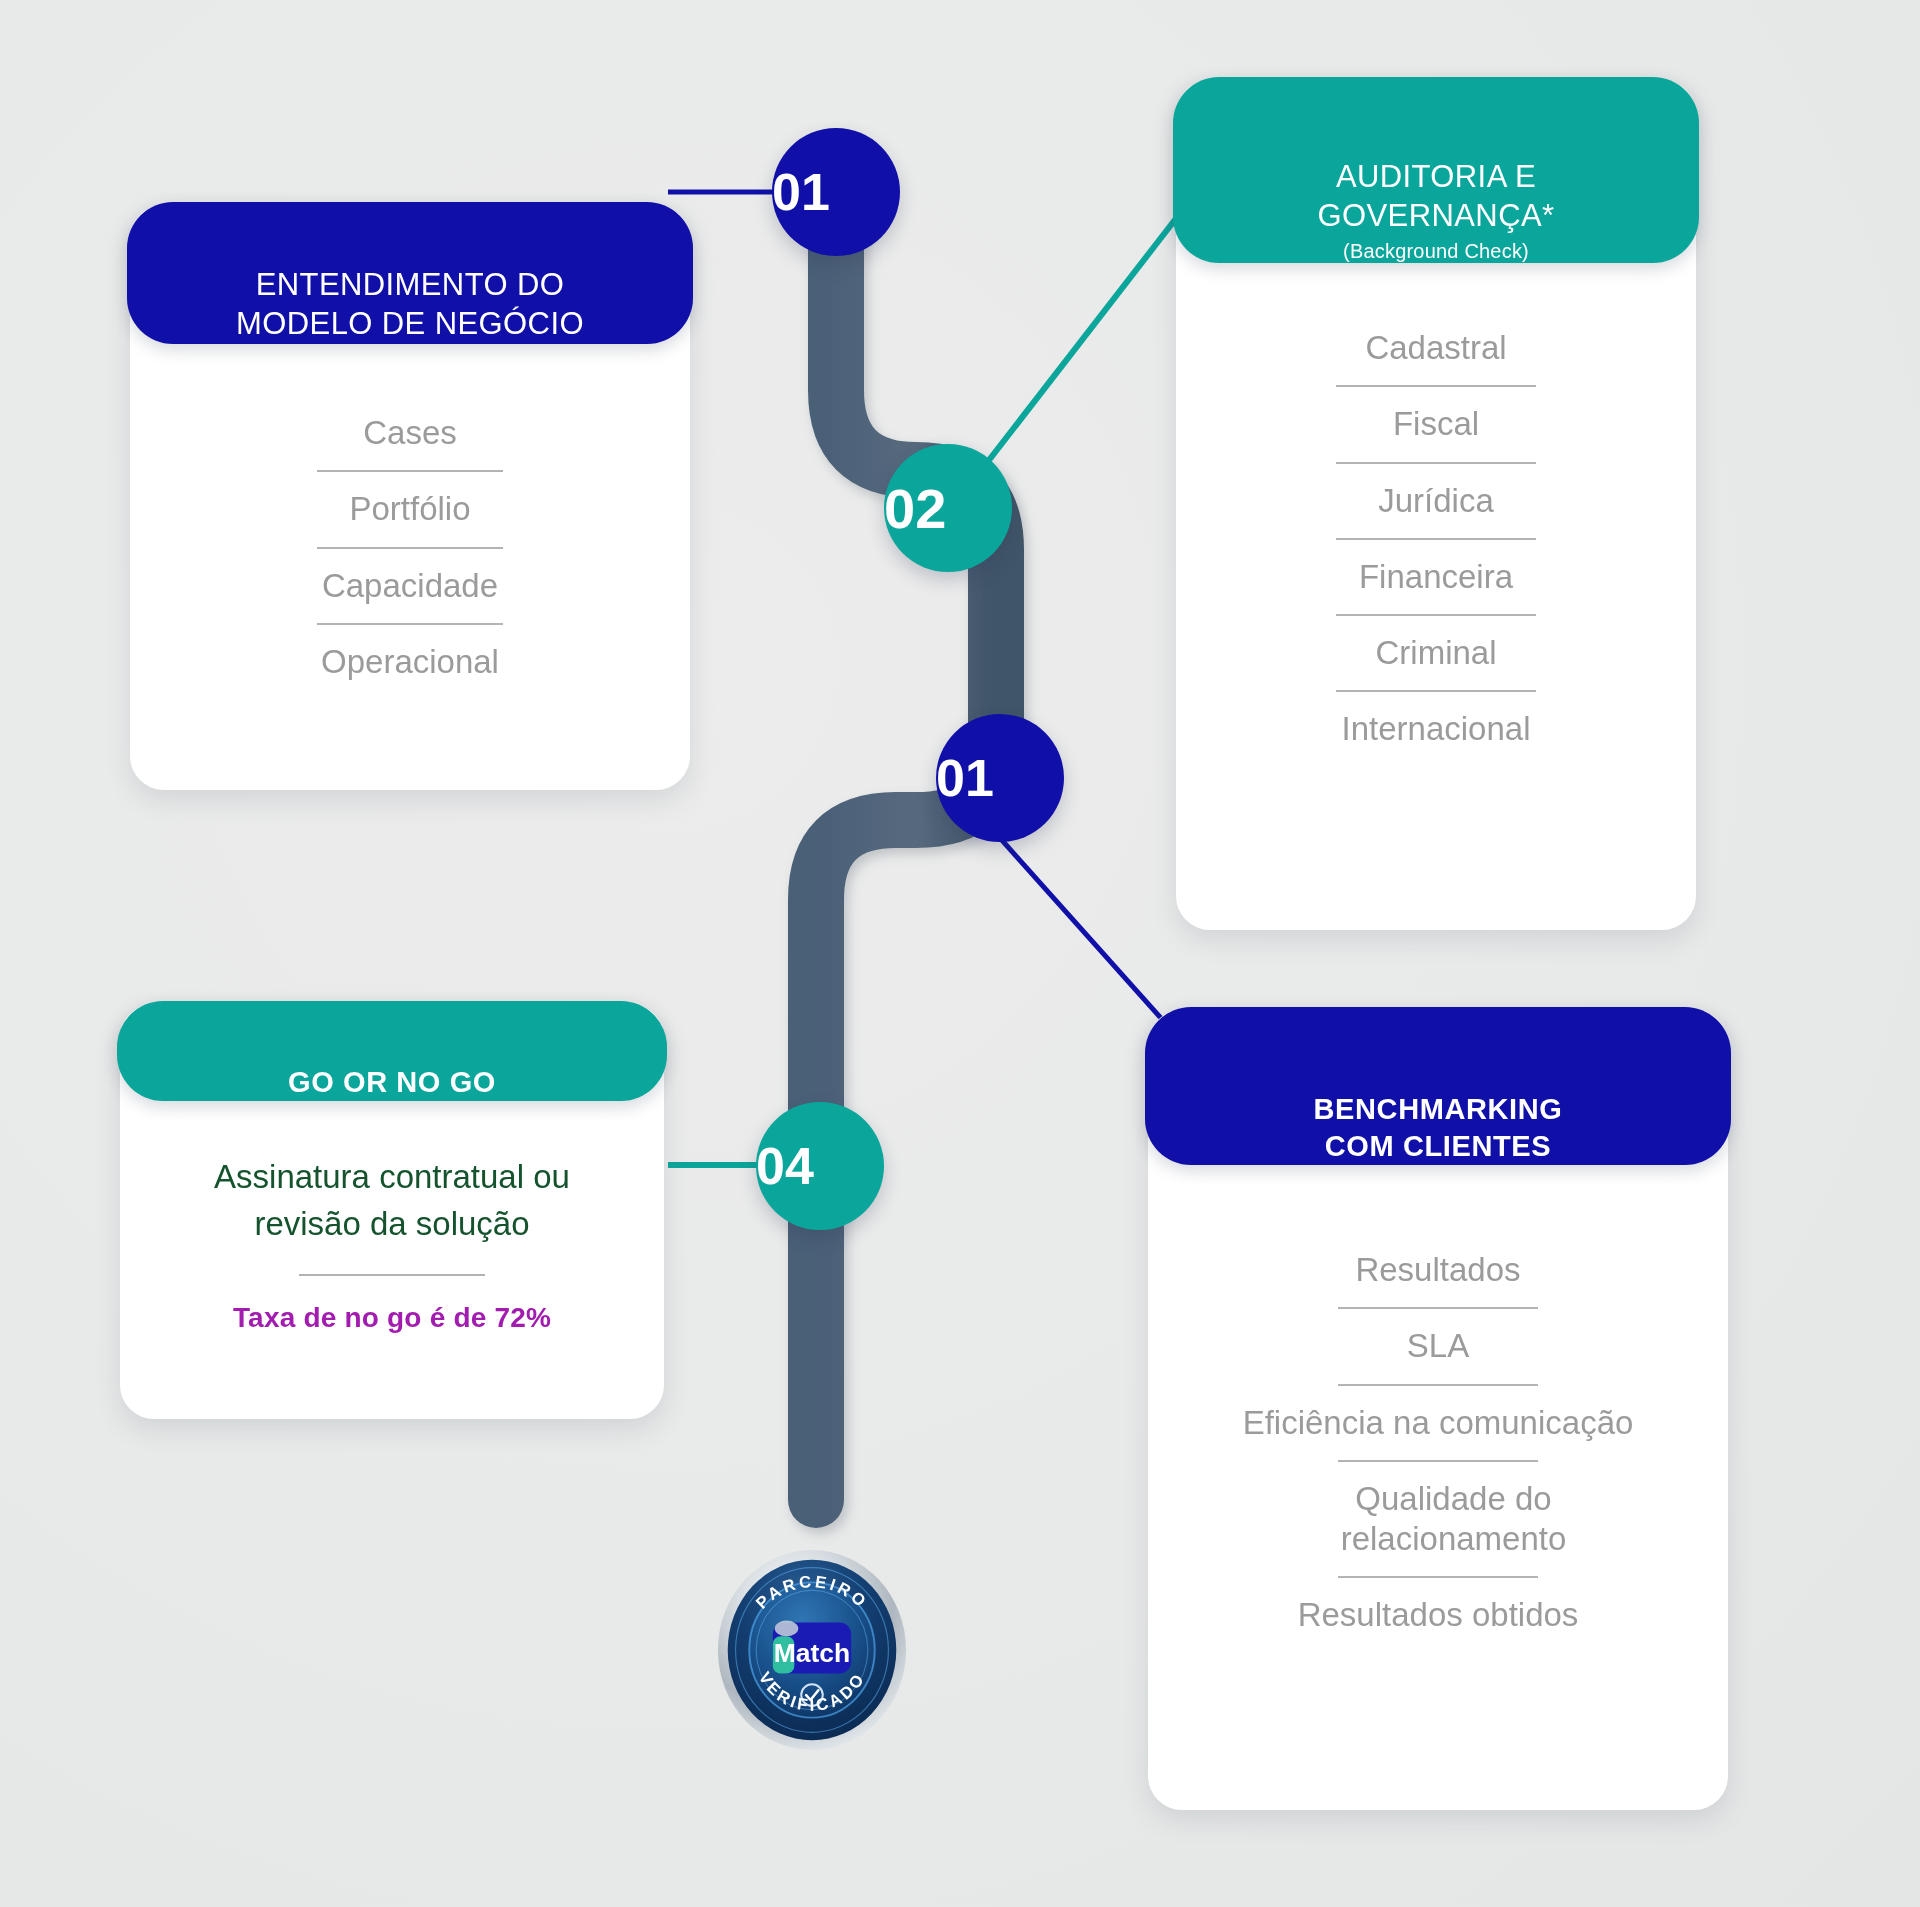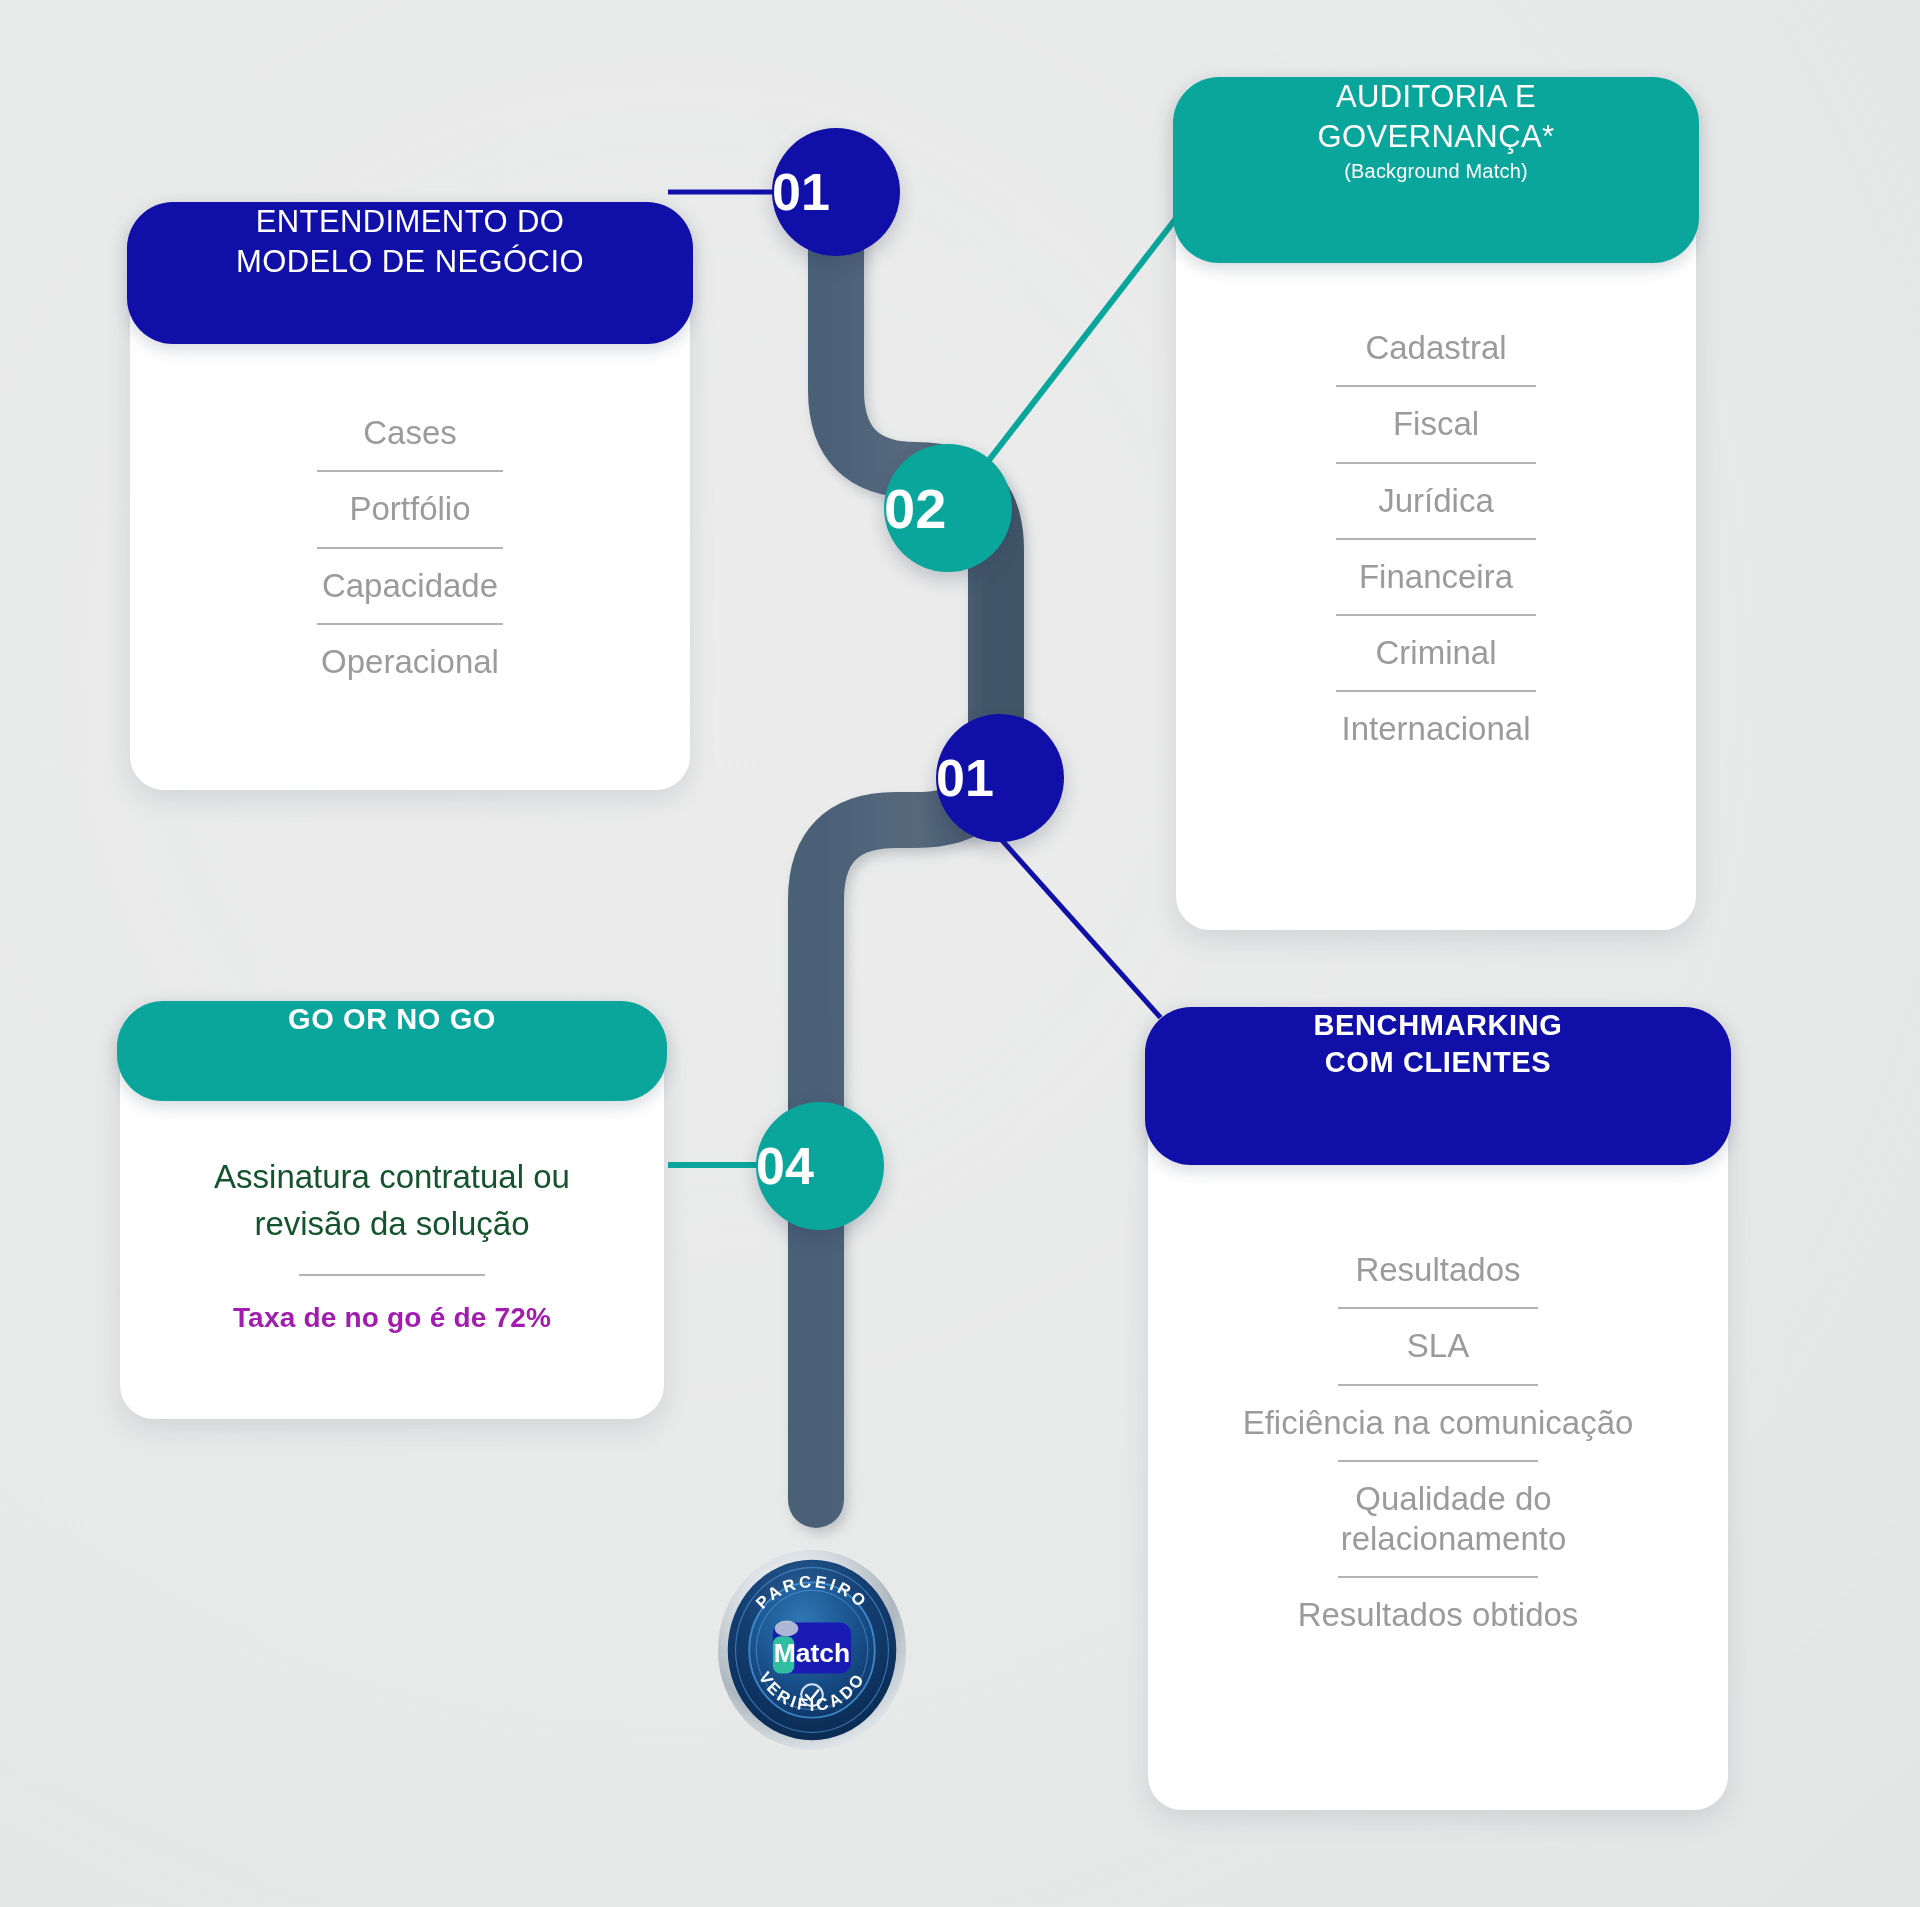--- a/index.html
+++ b/index.html
@@ -49,21 +49,21 @@
     left: -3px;
     top: -3px;
     width: calc(100% + 6px);
     box-sizing: border-box;
     border-radius: 46px;
     color: #ffffff;
     text-align: center;
     display: flex;
     flex-direction: column;
     align-items: center;
-    justify-content: flex-start;
+    justify-content: flex-end;
     z-index: 3;
     box-shadow: 0 6px 16px rgba(40,50,80,0.18);
   }
   .hdr-blue { background: #1010a8; }
   .hdr-teal { background: #0aa69c; }
 
   .hdr-title {
     font-size: 31px;
     font-weight: 400;
     letter-spacing: 0.4px;
@@ -197,21 +197,21 @@
           </li>
         <li>Operacional</li>
       </ul>
     </div>
   </div>
 
   <div class="card" style="left:1176px; top:80px; width:520px; height:850px;">
     <div class="card-header hdr-teal" style="height:186px;">
       <div class="hdr-title">AUDITORIA E
 GOVERNANÇA*</div>
-      <div class="hdr-sub">(Background Match)</div>
+      <div class="hdr-sub">(Background Check)</div>
     </div>
     <div class="card-body" style="top:248px;">
       <ul class="item-list">
         <li>Cadastral</li>
         <li class="sep-row">
             <div class="sep wide"></div>
           </li>
         <li>Fiscal</li>
         <li class="sep-row">
             <div class="sep wide"></div>

